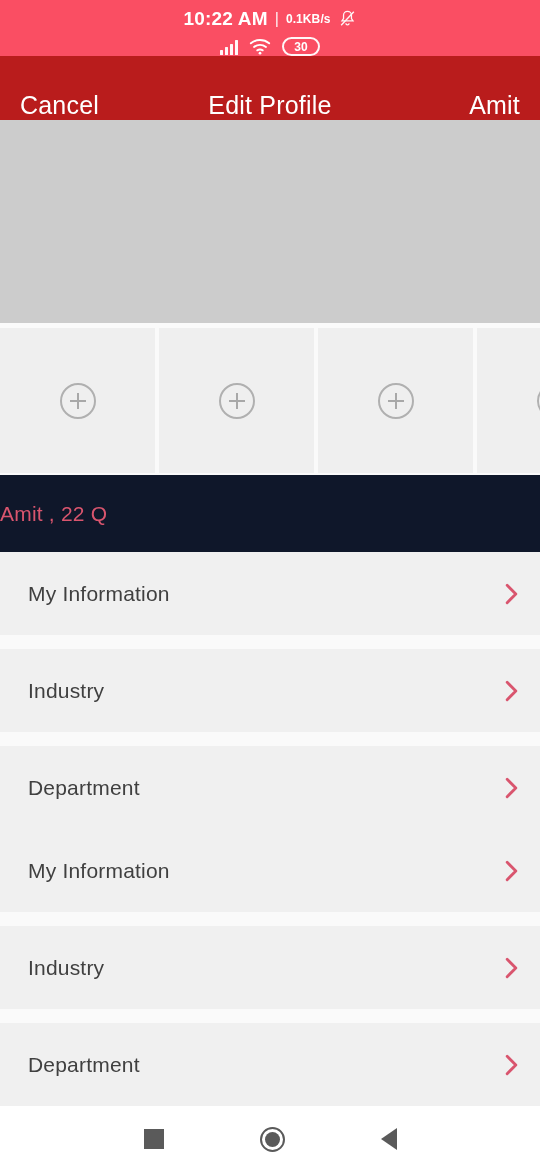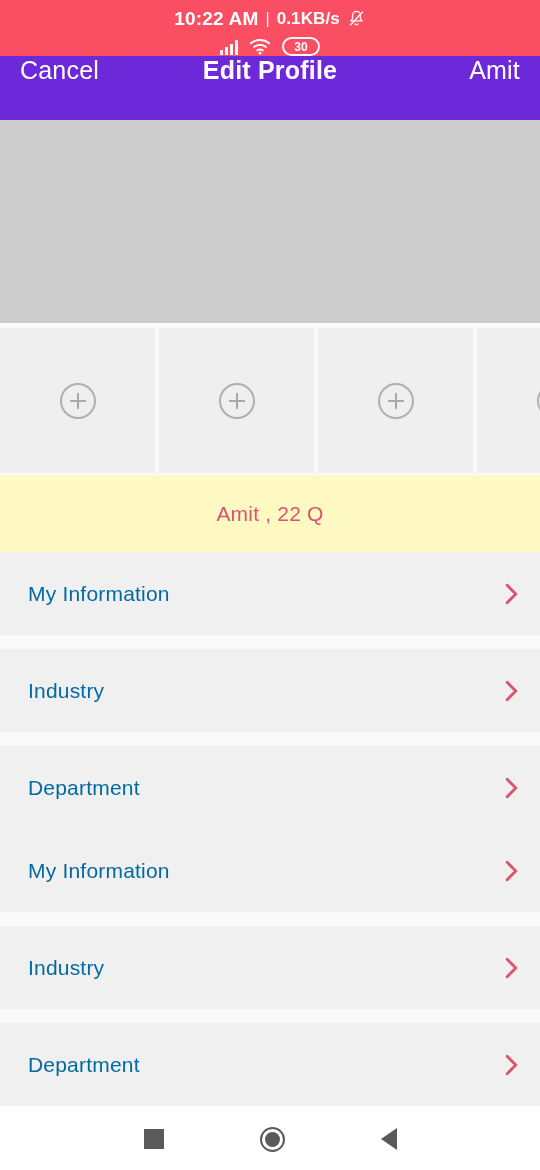--- a/index.html
+++ b/index.html
@@ -13,47 +13,47 @@
 
   
   .statusbar {
     height:56px; background:#fa4e63;
     display:flex; align-items:center;
     padding:0 22px; color:#ffffff;flex-direction:column;
   }
   .sb-left { display:flex; align-items:center; gap:7px; flex:1; }
   .sb-clock { font-size:19px; font-weight:bold; letter-spacing:.2px; }
   .sb-sep { font-size:16px; font-weight:normal; opacity:.92; }
-  .sb-net { font-size:17px; font-weight:bold; letter-spacing:.1px; }
+  .sb-net { font-size:12px; font-weight:bold; letter-spacing:.1px; }
   .sb-right { display:flex; align-items:center; gap:11px; }
   .bell-mute { width:19px; height:19px; display:block; opacity:.95; }
   .sig { display:flex; align-items:flex-end; gap:2px; height:16px; }
   .sig i { width:3px; background:#ffffff; border-radius:.5px; display:block; opacity:.95; }
   .sig i:nth-child(1){height:5px;} .sig i:nth-child(2){height:8px;}
   .sig i:nth-child(3){height:11px;} .sig i:nth-child(4){height:15px;}
   .wifi { width:22px; height:17px; display:block; }
   .batt {
     width:38px; height:19px; border:2px solid rgba(255,255,255,.95);
     border-radius:10px; display:flex; align-items:center; justify-content:center;
   }
   .batt span { font-size:12px; font-weight:bold; line-height:1; letter-spacing:.2px; }
 
   
   .appbar {
-    height:64px; background:#6d28d9; color:#ffffff;
-    display:flex; align-items:flex-start; padding:0 20px;
+    height:64px; background:#b91c1c; color:#ffffff;
+    display:flex; align-items:flex-end; padding:0 20px;
     position:relative;
   }
   .appbar-btn {
     font-size:25px; font-weight:normal; color:#ffffff;
     letter-spacing:.2px; cursor:pointer; white-space:nowrap;
   }
   .appbar-title {
     position:absolute; left:0; right:0; text-align:center;
-    font-size:25px; letter-spacing:.2px; pointer-events:none;font-weight:bold;
+    font-size:25px; letter-spacing:.2px; pointer-events:none;
   }
   .appbar-spacer { flex:1; }
 
   
   .cover { height:203px; background:#cccccc; width:100%; }
 
   
   .photostrip {
     height:152px; background:#fafafa;
     display:flex; gap:4px; overflow:hidden;
@@ -68,35 +68,35 @@
     border-radius:50%; position:relative;
   }
   .plus-circle::before, .plus-circle::after {
     content:""; position:absolute; background:#a8a8a8;
   }
   .plus-circle::before { left:50%; top:8px; width:2px; height:16px; margin-left:-1px; }
   .plus-circle::after  { top:50%; left:8px; height:2px; width:16px; margin-top:-1px; }
 
   
   .nameband {
-    height:77px; background:#fef9c3;
-    display:flex; align-items:center; justify-content:center;
+    height:77px; background:#0f172a;
+    display:flex; align-items:center; 
   }
   .nameband-text { font-size:21px; color:#d9556e; letter-spacing:.2px; }
 
   
   .list { background:#fafafa; }
   .list-gap { height:14px; background:#fafafa; }
   .list-section { background:#f0f0f0; }
   .list-row {
     height:83px; background:#f0f0f0;
     display:flex; align-items:center;
     padding:0 22px 0 28px; cursor:pointer;
   }
-  .list-row-label { flex:1; font-size:21px; color:#0369a1; letter-spacing:.2px; }
+  .list-row-label { flex:1; font-size:21px; color:#404040; letter-spacing:.2px; }
   .chev { width:13px; height:22px; display:block; }
 
   
   .androidnav {
     position:absolute; left:0; bottom:0; width:540px; height:62px;
     background:#ffffff; display:flex; align-items:center; justify-content:center;
     gap:96px;
   }
   .nav-recents { width:20px; height:20px; background:#5a5a5a; }
   .nav-home {

